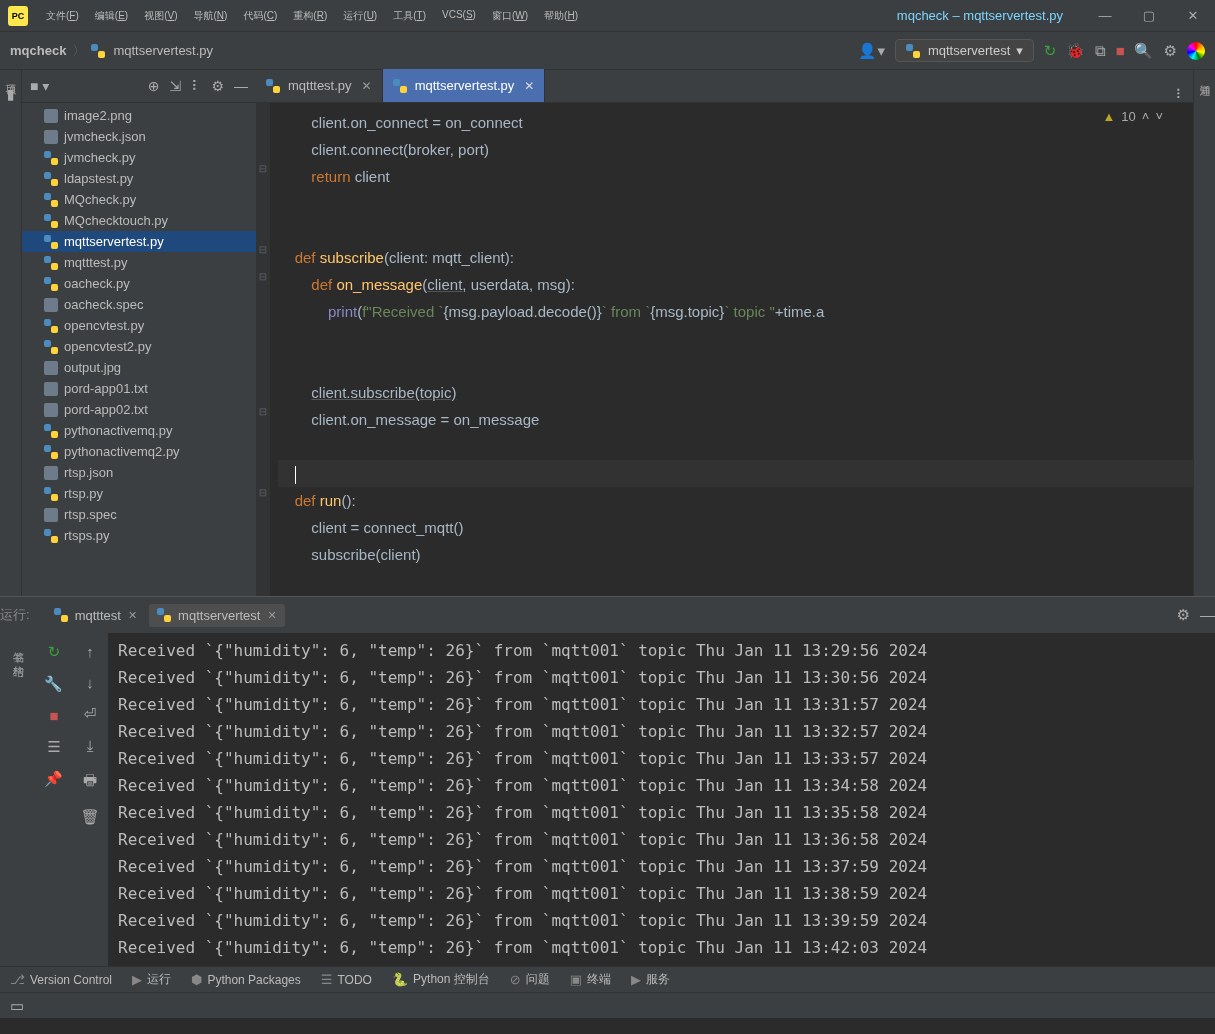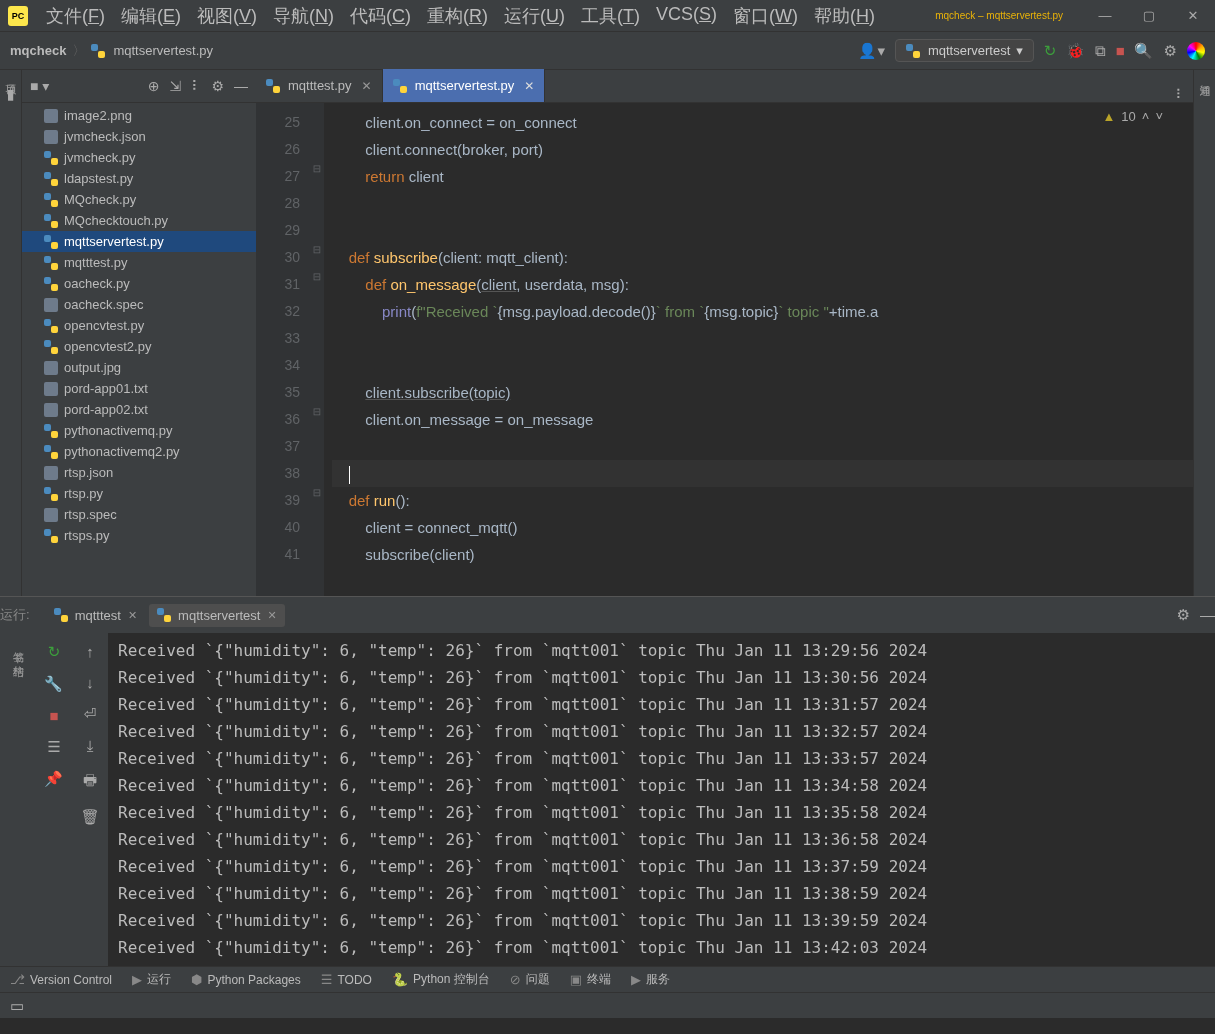--- a/index.html
+++ b/index.html
@@ -1,23 +1,23 @@
 <!DOCTYPE html>
 <html><head>
 <meta charset="utf-8">
 <style>
 *{margin:0;padding:0;box-sizing:border-box;font-family:"Segoe UI","Microsoft YaHei",sans-serif;}
 body{background:#2b2b2b;color:#a9b7c6;width:1215px;height:1034px;overflow:hidden;font-size:13px;}
 .titlebar{height:32px;background:#3c3f41;display:flex;align-items:center;padding:0 8px;border-bottom:1px solid #323232;}
 .logo{width:20px;height:20px;background:#fde74c;border-radius:3px;display:flex;align-items:center;justify-content:center;font-size:9px;font-weight:bold;color:#000;margin-right:12px;}
 .menu{display:flex;gap:4px;}
-.menu-item{padding:2px 6px;color:#bbb;cursor:pointer;font-size:18px;}
+.menu-item{padding:2px 6px;color:#bbb;cursor:pointer;font-size:10px;}
 .menu-item u{text-decoration:underline;}
 .title-right{margin-left:auto;display:flex;align-items:center;gap:8px;}
-.title-text{color:#eab308;font-size:10px;}
+.title-text{color:#7dd3fc;font-size:13px;}
 .win-btns{display:flex;gap:16px;margin-left:20px;}
 .win-btn{width:28px;text-align:center;color:#aaa;cursor:pointer;}
 .toolbar2{height:38px;background:#3c3f41;display:flex;align-items:center;padding:0 10px;border-bottom:1px solid #323232;}
 .breadcrumb{display:flex;align-items:center;gap:6px;color:#bbb;font-size:13px;}
 .bc-sep{color:#666;}
 .pyicon{width:14px;height:14px;display:inline-block;position:relative;margin-right:2px;}
 .pyicon::before{content:"";position:absolute;width:7px;height:7px;background:#4b8bbe;border-radius:2px;top:0;left:0;}
 .pyicon::after{content:"";position:absolute;width:7px;height:7px;background:#ffd43b;border-radius:2px;bottom:0;right:0;}
 .toolbar2-right{margin-left:auto;display:flex;align-items:center;gap:10px;}
 .run-config{background:#444;border:1px solid #555;border-radius:4px;padding:3px 10px;display:flex;align-items:center;gap:6px;font-size:13px;color:#ccc;}
@@ -247,39 +247,20 @@
           <span class="close">✕</span>
         </div>
         <div class="etab active">
           <span class="pyicon"></span>
           <span>mqttservertest.py</span>
           <span class="close">✕</span>
         </div>
         <div class="editor-tabs-right">⠇</div>
       </div>
     <div class="code-area">
-      <div class="gutter" id="gutter">
-          <div>25</div>
-          <div>26</div>
-          <div>27</div>
-          <div>28</div>
-          <div>29</div>
-          <div>30</div>
-          <div>31</div>
-          <div>32</div>
-          <div>33</div>
-          <div>34</div>
-          <div>35</div>
-          <div>36</div>
-          <div>37</div>
-          <div>38</div>
-          <div>39</div>
-          <div>40</div>
-          <div>41</div>
-        </div>
       <div class="fold-gutter" id="foldgutter">
           <div></div>
           <div></div>
           <div>⊟</div>
           <div></div>
           <div></div>
           <div>⊟</div>
           <div>⊟</div>
           <div></div>
           <div></div>

